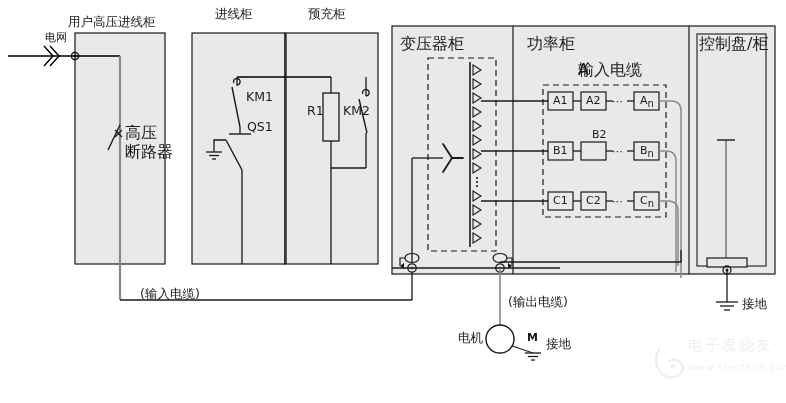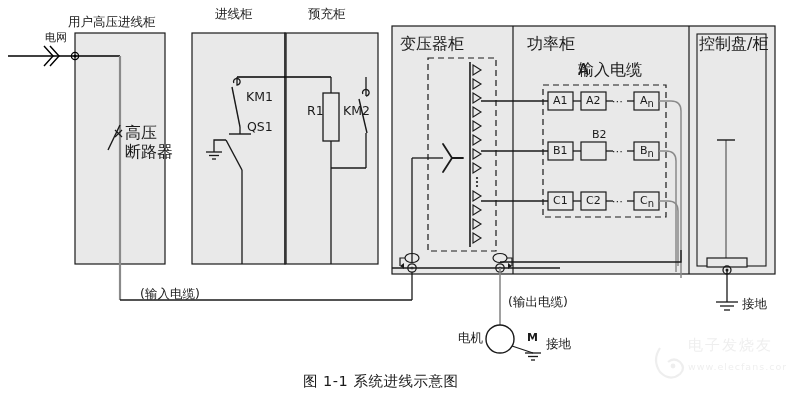--- a/index.html
+++ b/index.html
@@ -234,21 +234,20 @@
 
   <div class="lbl cn t13" style="left:140px;top:288px;text-align:right;">(输入电缆)</div>
   <div class="lbl cn t13" style="left:508px;top:296px;">(输出电缆)</div>
 
   <div class="lbl cn t13" style="left:458px;top:332px;">电机</div>
   <div class="lbl t14" style="left:494px;top:332px;font-weight:600;">M</div>
   <div class="lbl cn t13" style="left:546px;top:338px;">接地</div>
 
   <div class="lbl cn t13" style="left:742px;top:298px;">接地</div>
 
-  <div class="lbl cn cap" style="left:303px;top:374px;">图 1-1 系统进线示意图</div>
 
   <div class="wm" style="left:652px;top:330px;width:130px;height:60px;">
     <svg width="130" height="60" viewBox="0 0 130 60">
       <path d="M8 18 Q0 30 8 42 Q18 52 28 44 Q34 38 28 32 Q22 27 16 32" fill="none" stroke="#9a9a9a" stroke-width="2.2"></path>
       <circle cx="21" cy="36" r="2.4" fill="#9a9a9a"></circle>
     </svg>
     <div class="lbl cn" style="left:36px;top:8px;font-size:15px;color:#9a9a9a;letter-spacing:2px;">电子发烧友</div>
     <div class="lbl cn" style="left:36px;top:32px;font-size:9.5px;color:#9a9a9a;letter-spacing:1px;">www.elecfans.com</div>
   </div>
 

